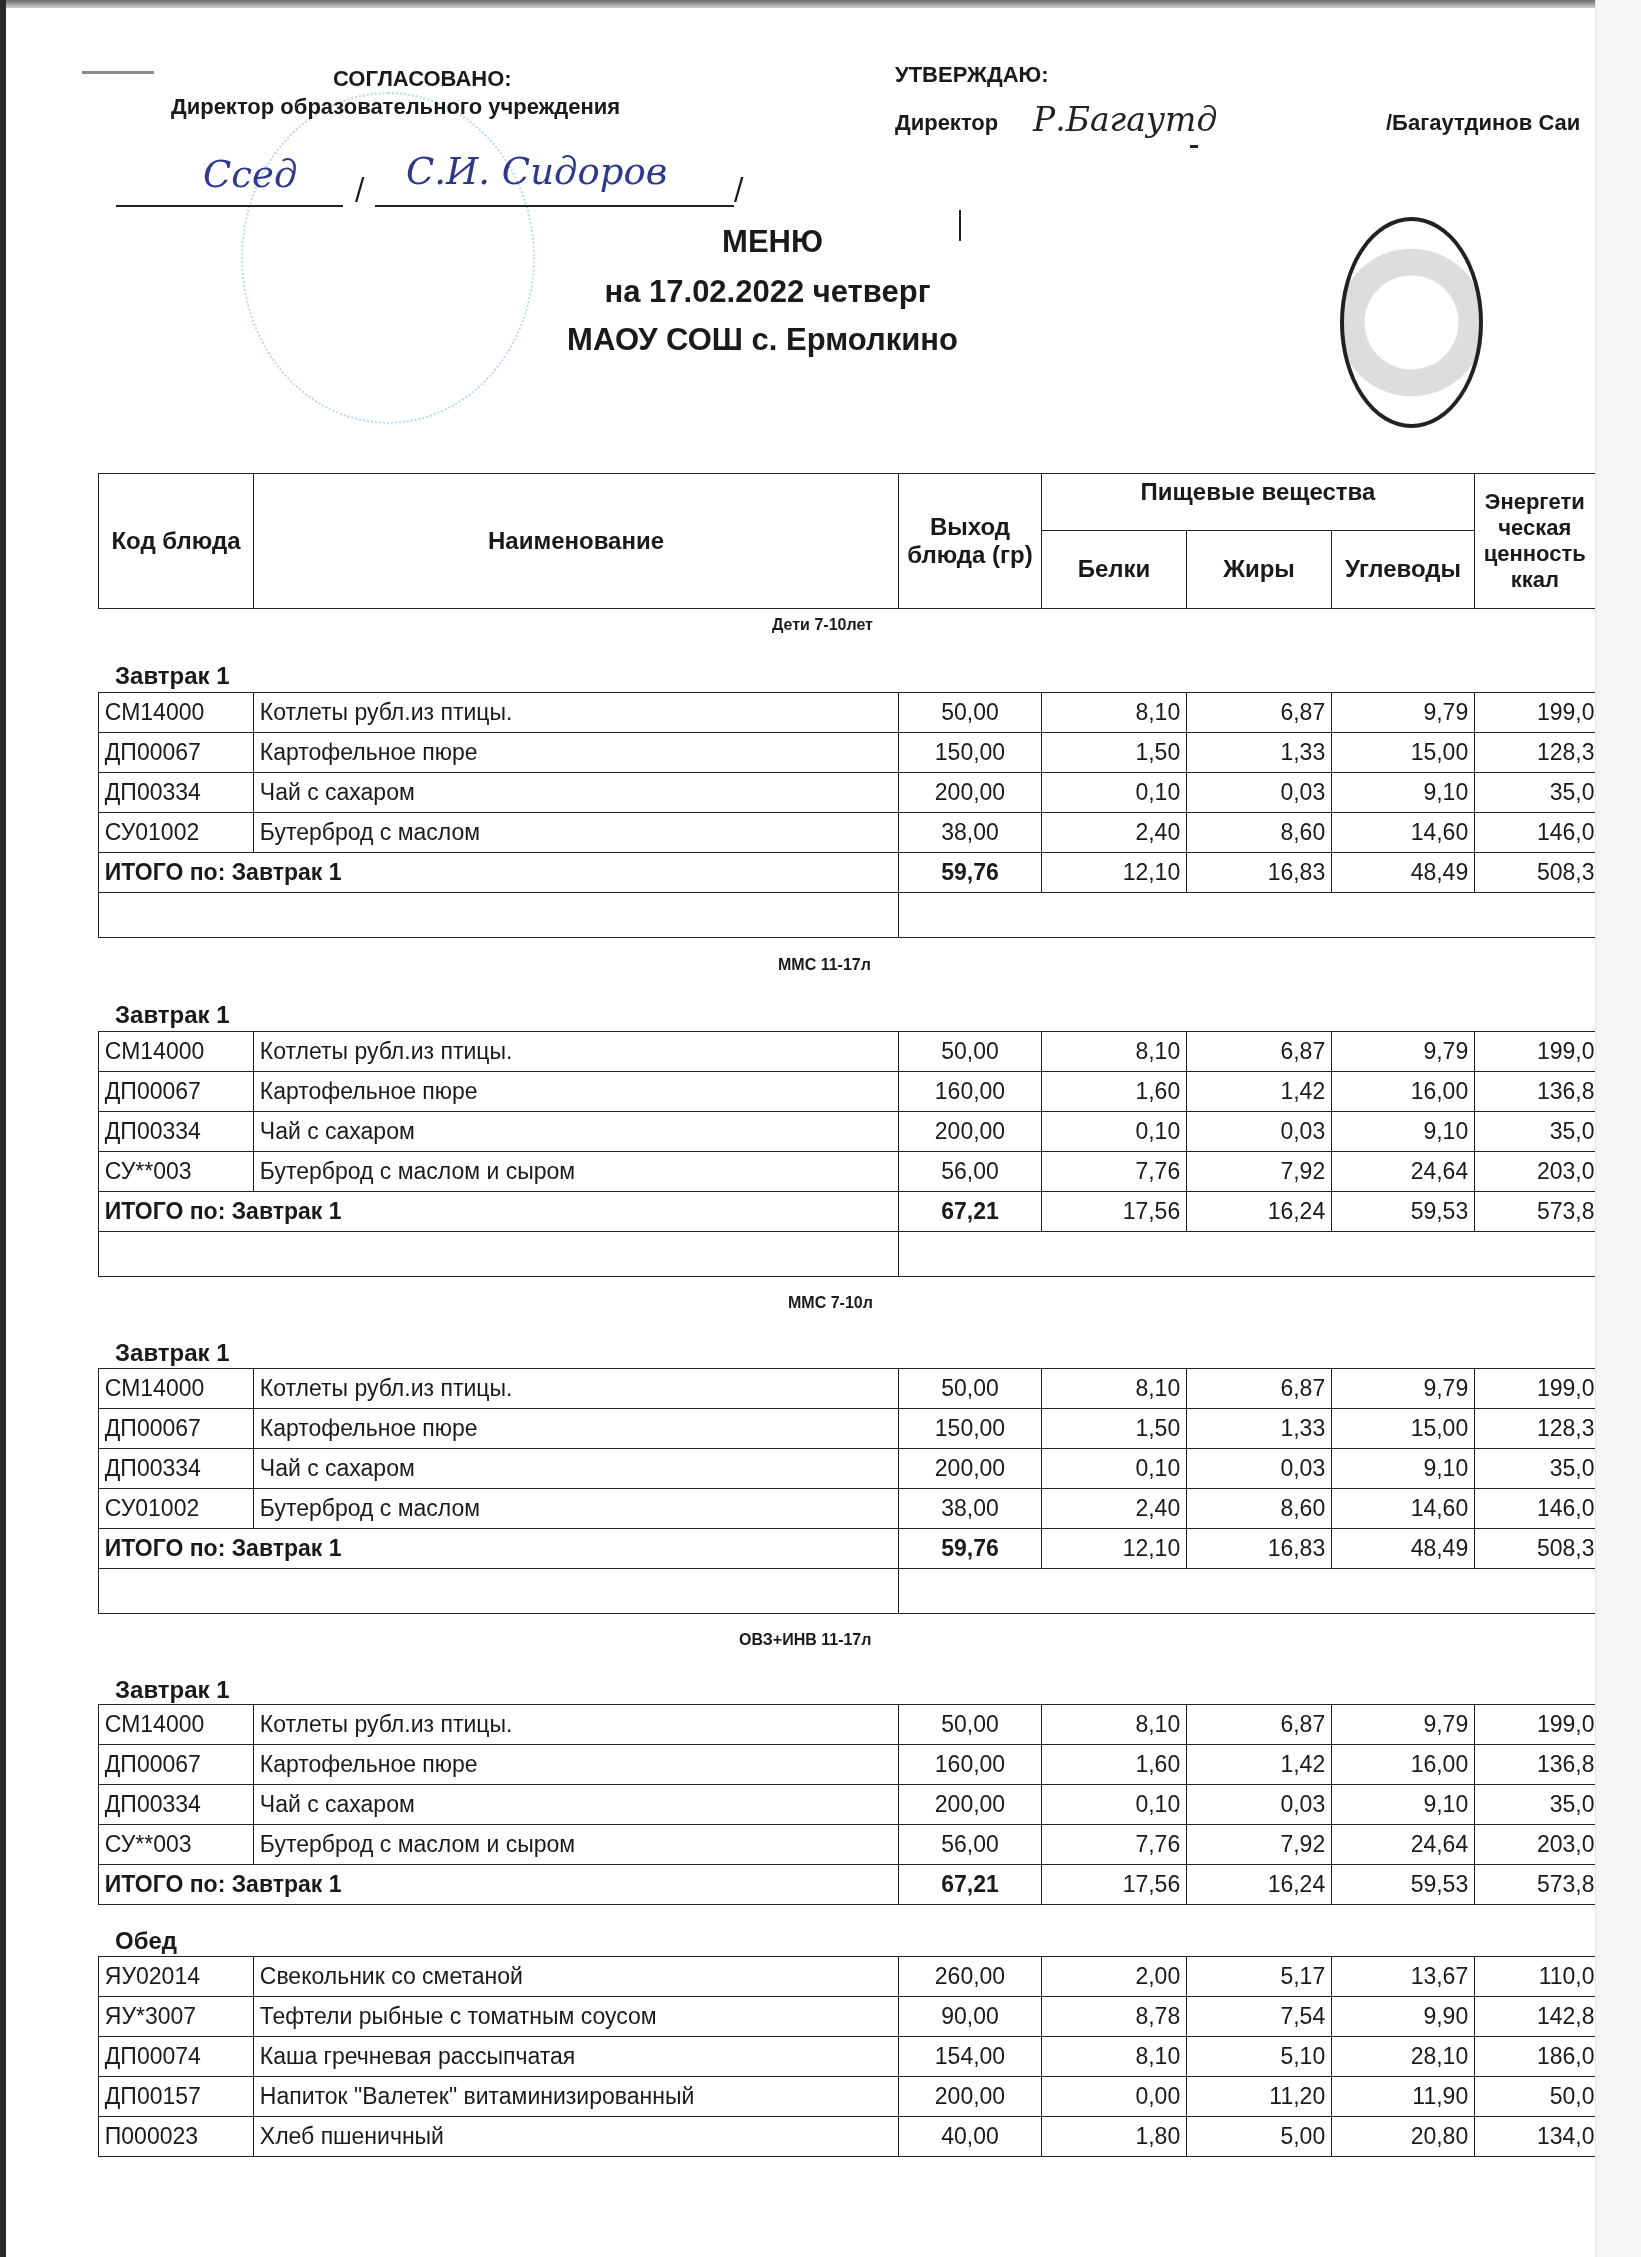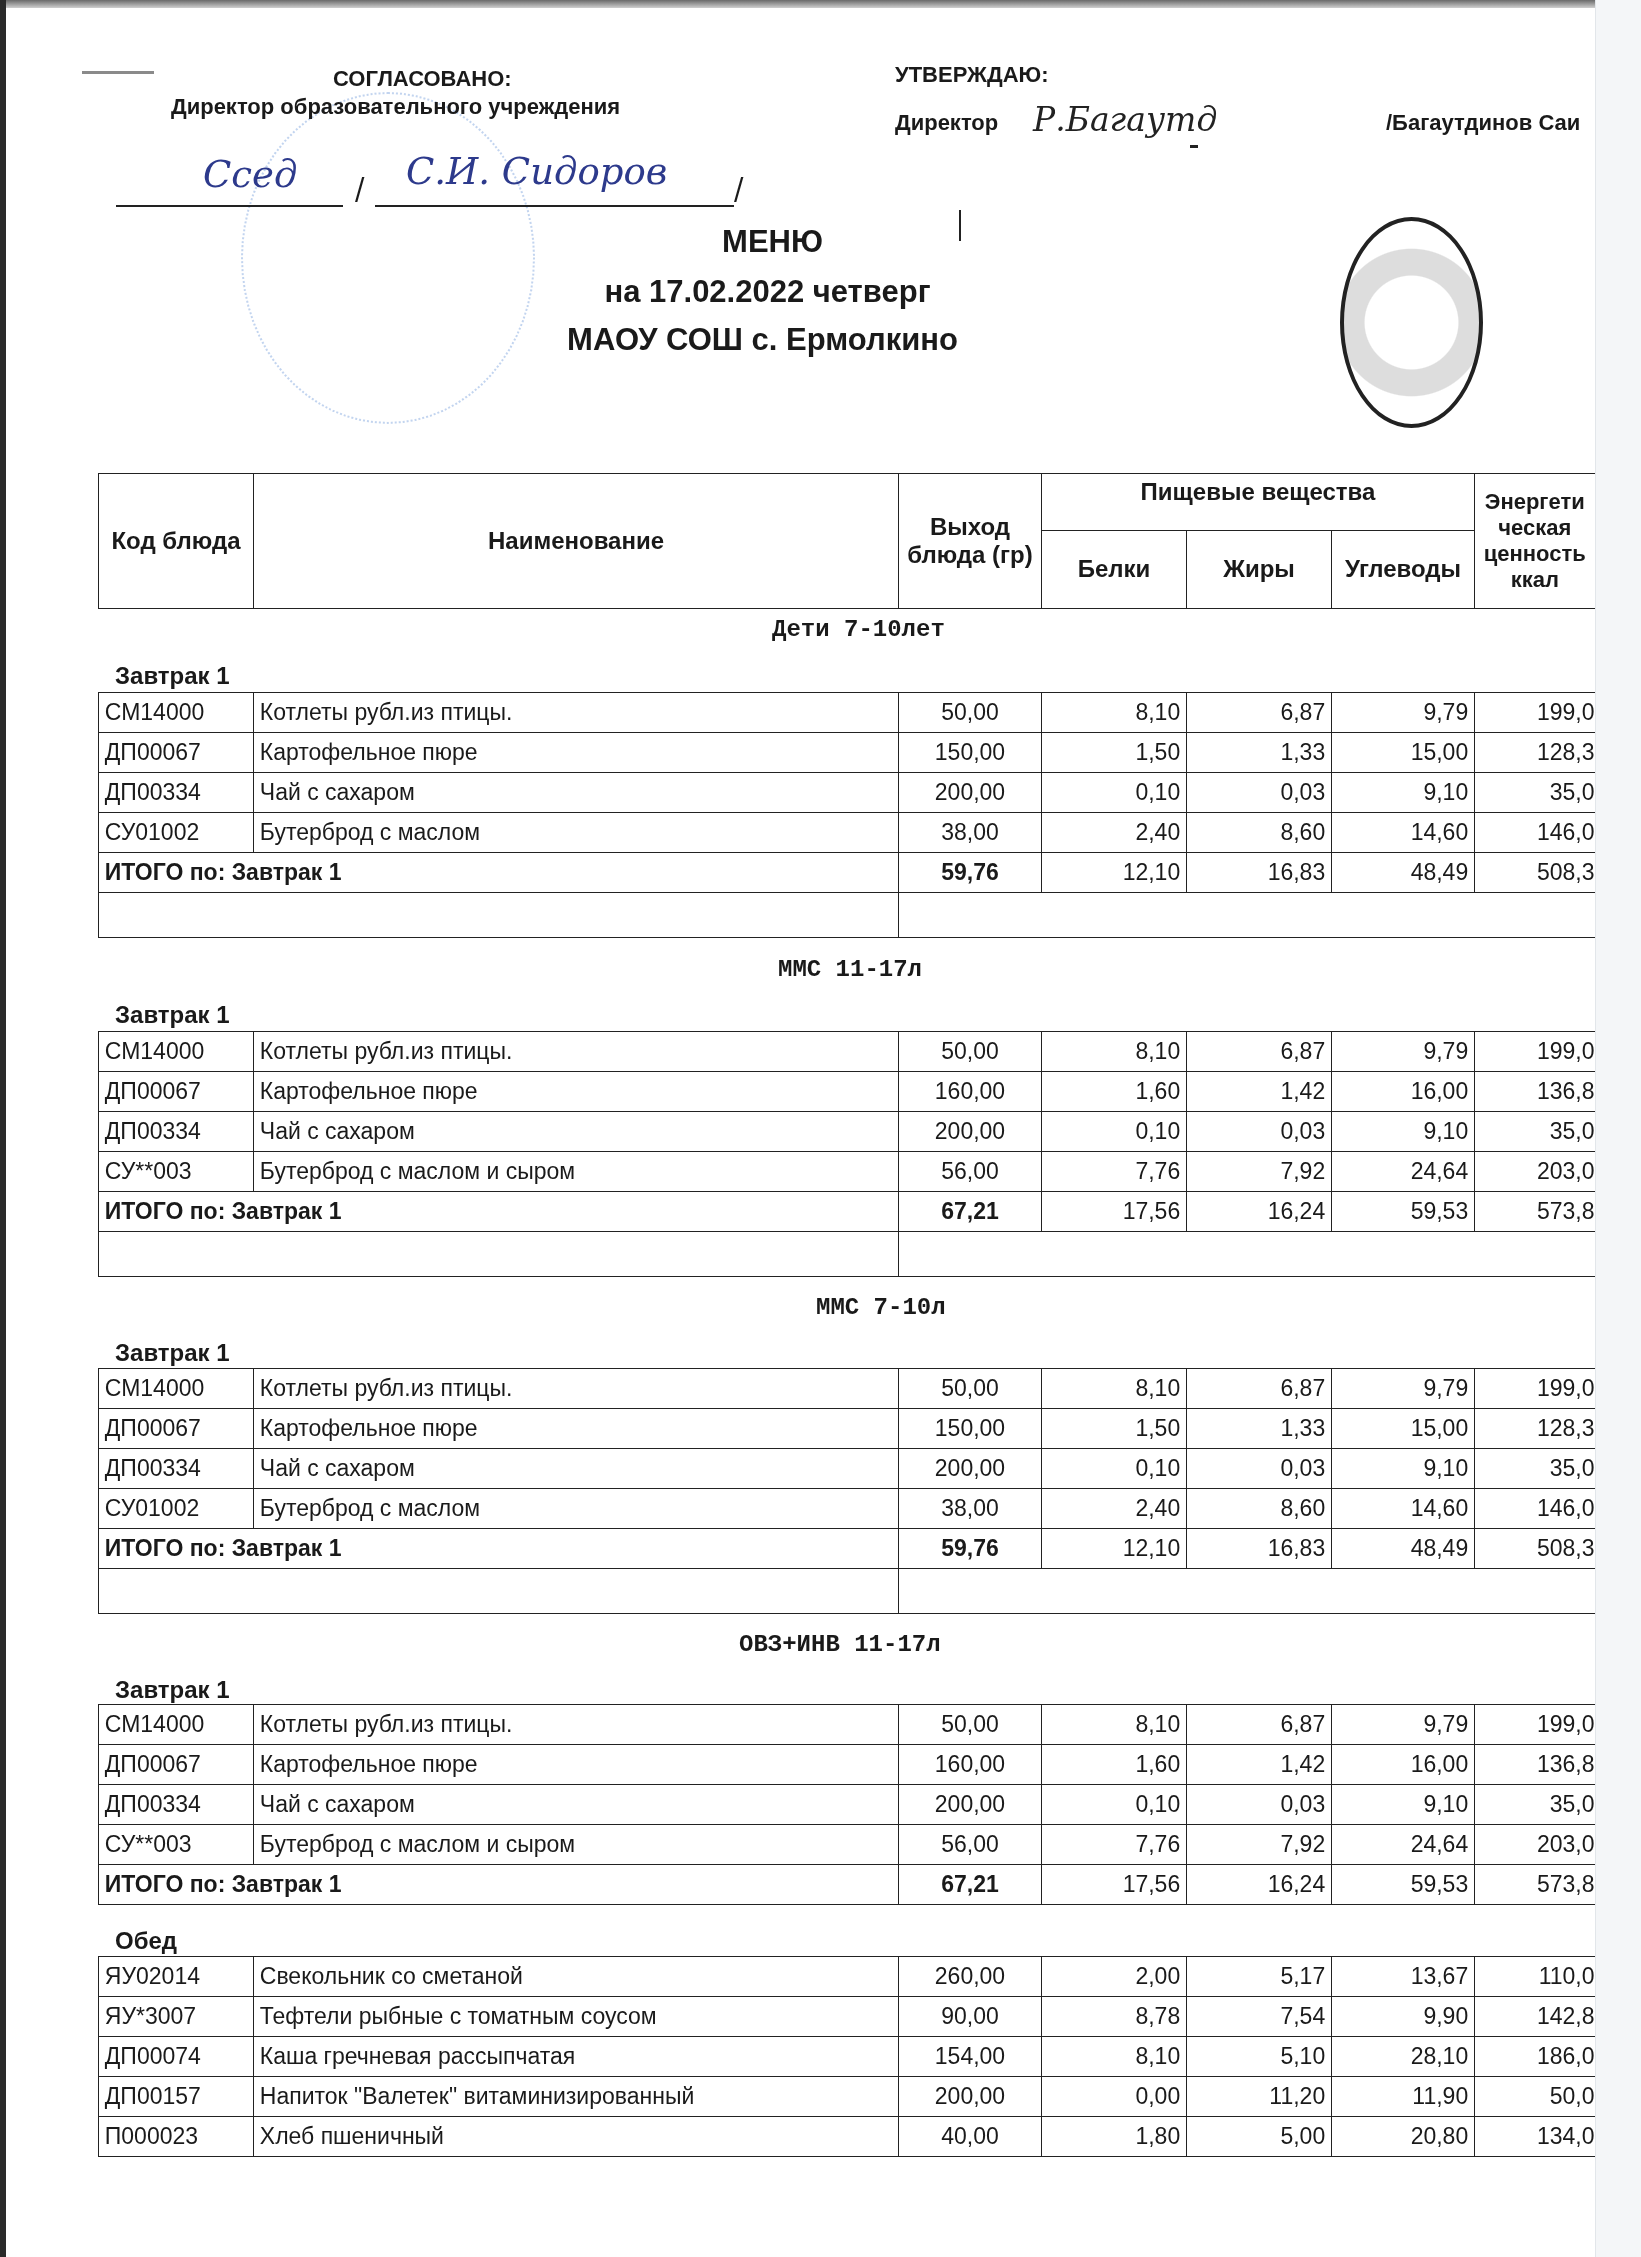--- a/index.html
+++ b/index.html
@@ -16,21 +16,21 @@
   .line { position:absolute; height:1.9px; background:#222; }
   .stamp-blue { position:absolute; border-radius:50%; border:2.9px dotted rgba(120,160,220,0.45); }
   .stamp-dark { position:absolute; border-radius:50%; border:4.8px solid #222; background:radial-gradient(circle, #fff 0 38%, #ddd 39% 60%, #fff 61%); }
   table { border-collapse:collapse; position:absolute; left:98px; table-layout:fixed; }
   td, th { border:1.9px solid #222; padding:0 5.8px; font-family:"Liberation Sans", sans-serif; font-size:23px; height:39px; }
   th { font-weight:bold; font-size:24px; text-align:center; }
   .num { text-align:right; }
   .ctr { text-align:center;margin-top:44px; }
   td.kcal { border-right:none; text-align:right; padding-right:0;padding-left:13px; }
   th.kcal { border-right:none; }
-  .section-label { position:absolute; font-family:Liberation Mono, monospace; font-weight:bold; font-size:24px; }
+  .section-label { position:absolute; font-family:Liberation Sans, sans-serif; font-weight:bold; font-size:16px; }
   .meal-label { position:absolute; left:115px; font-family:"Liberation Sans", sans-serif; font-weight:bold; font-size:24px; }
   .total-row td { font-weight:normal; }
   .total-row td.tlabel { font-weight:bold; }
   .total-row td.tyield { font-weight:bold; text-align:center; }
   .empty-row td { height:44px; }
 </style>
 </head>
 <body>
 
 <div class="scan-top"></div>
@@ -207,21 +207,21 @@
         <td class="num">59,53</td>
         <td class="kcal">573,8</td>
       </tr>
   <tr class="empty-row">
         <td colspan="2"></td>
         <td colspan="5" style="border-right:none;"></td>
       </tr>
 </tbody>
   </table>
 
-<div class="section-label" style="left:788px;top:1294px;margin-left:28px;">ММС 7-10л</div>
+<div class="section-label" style="left:788px;top:1294px;">ММС 7-10л</div>
 <div class="meal-label" style="top:1339px;">Завтрак 1</div>
 <table style="top:1368px;">
   <colgroup>
       <col style="width:155px">
       <col style="width:645px">
       <col style="width:143px">
       <col style="width:145px">
       <col style="width:145px">
       <col style="width:143px">
       <col style="width:120px">

